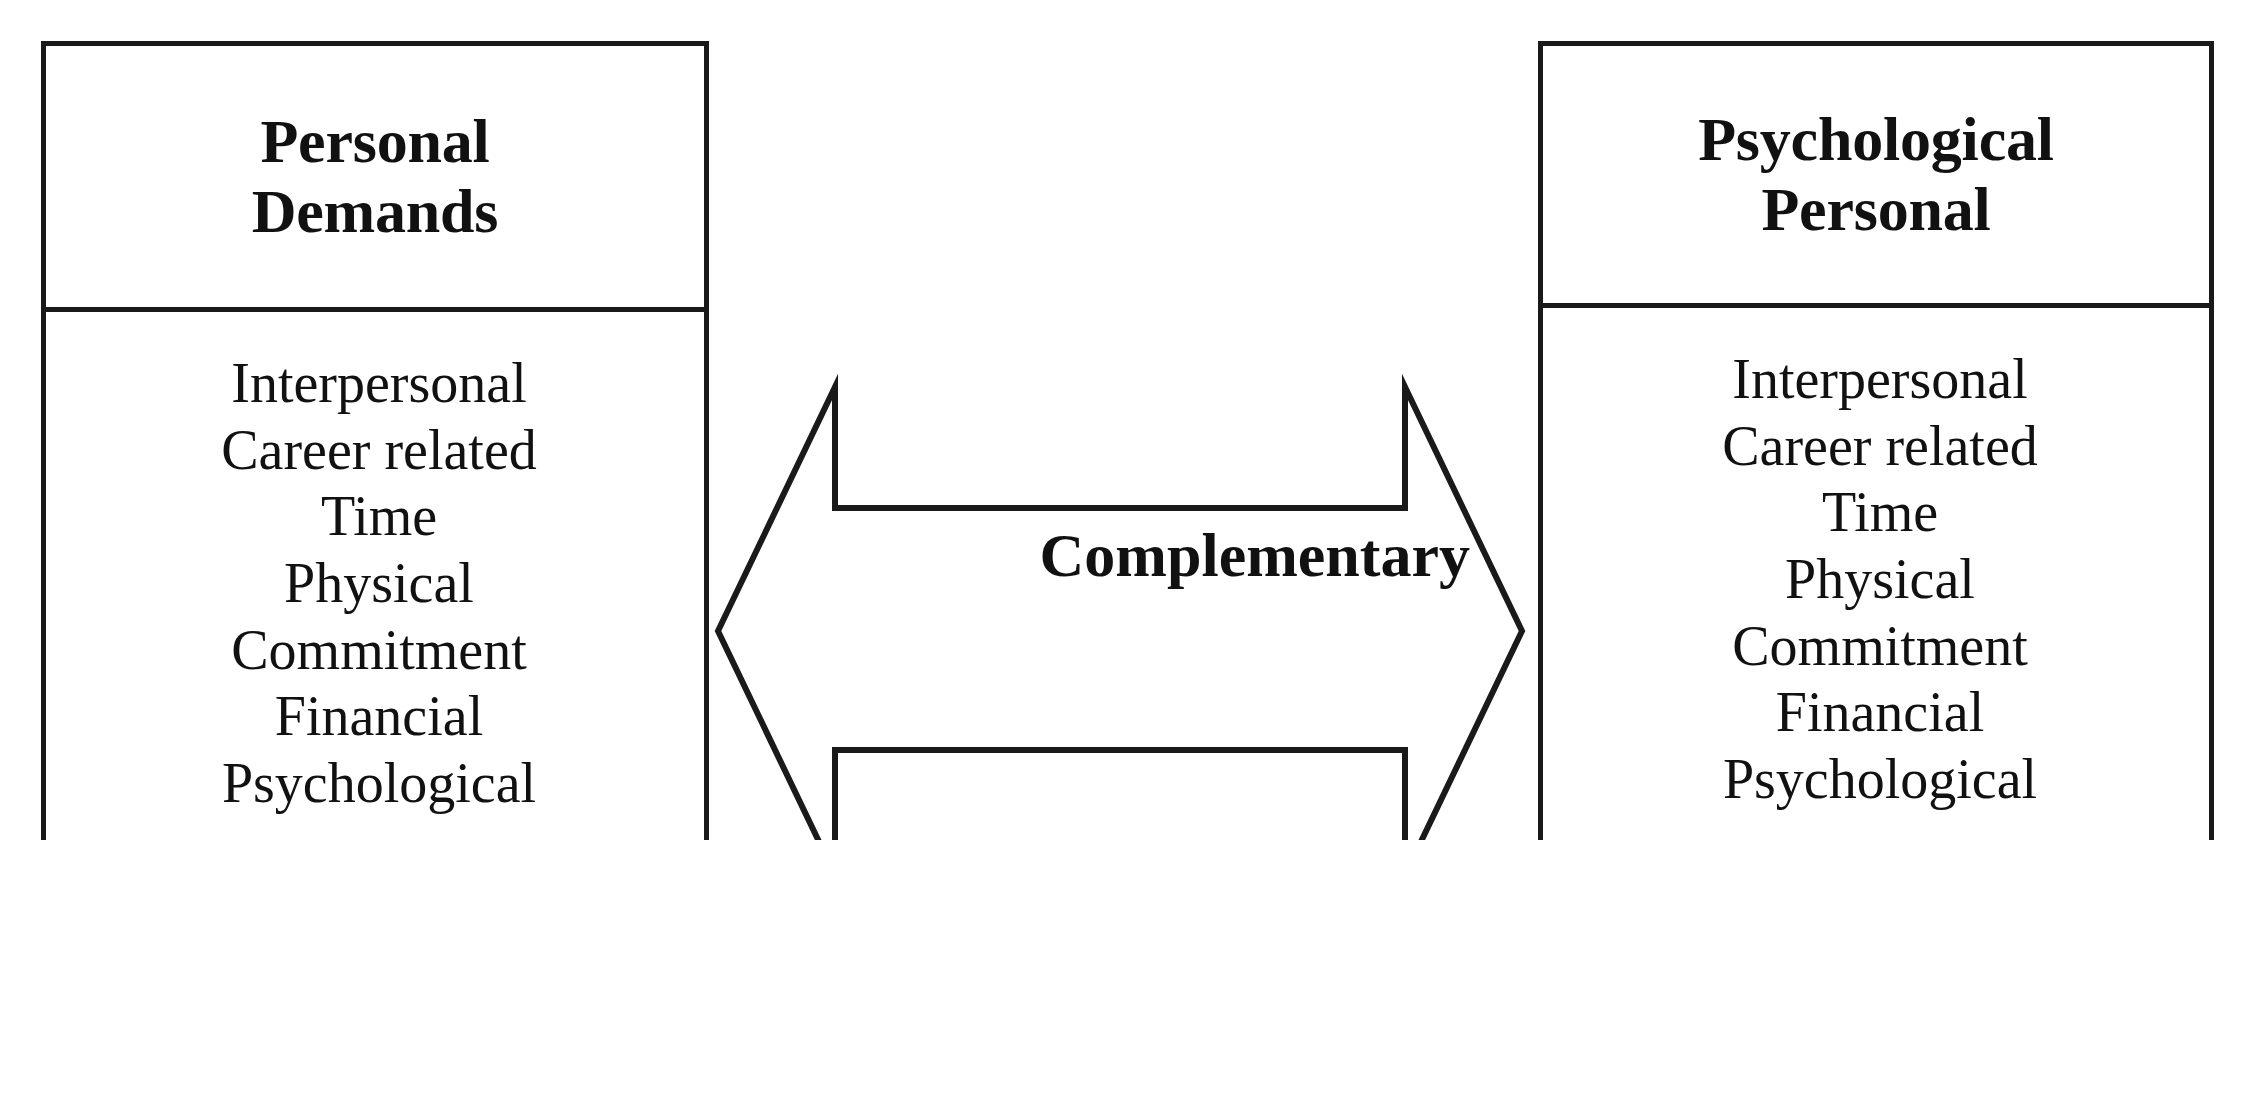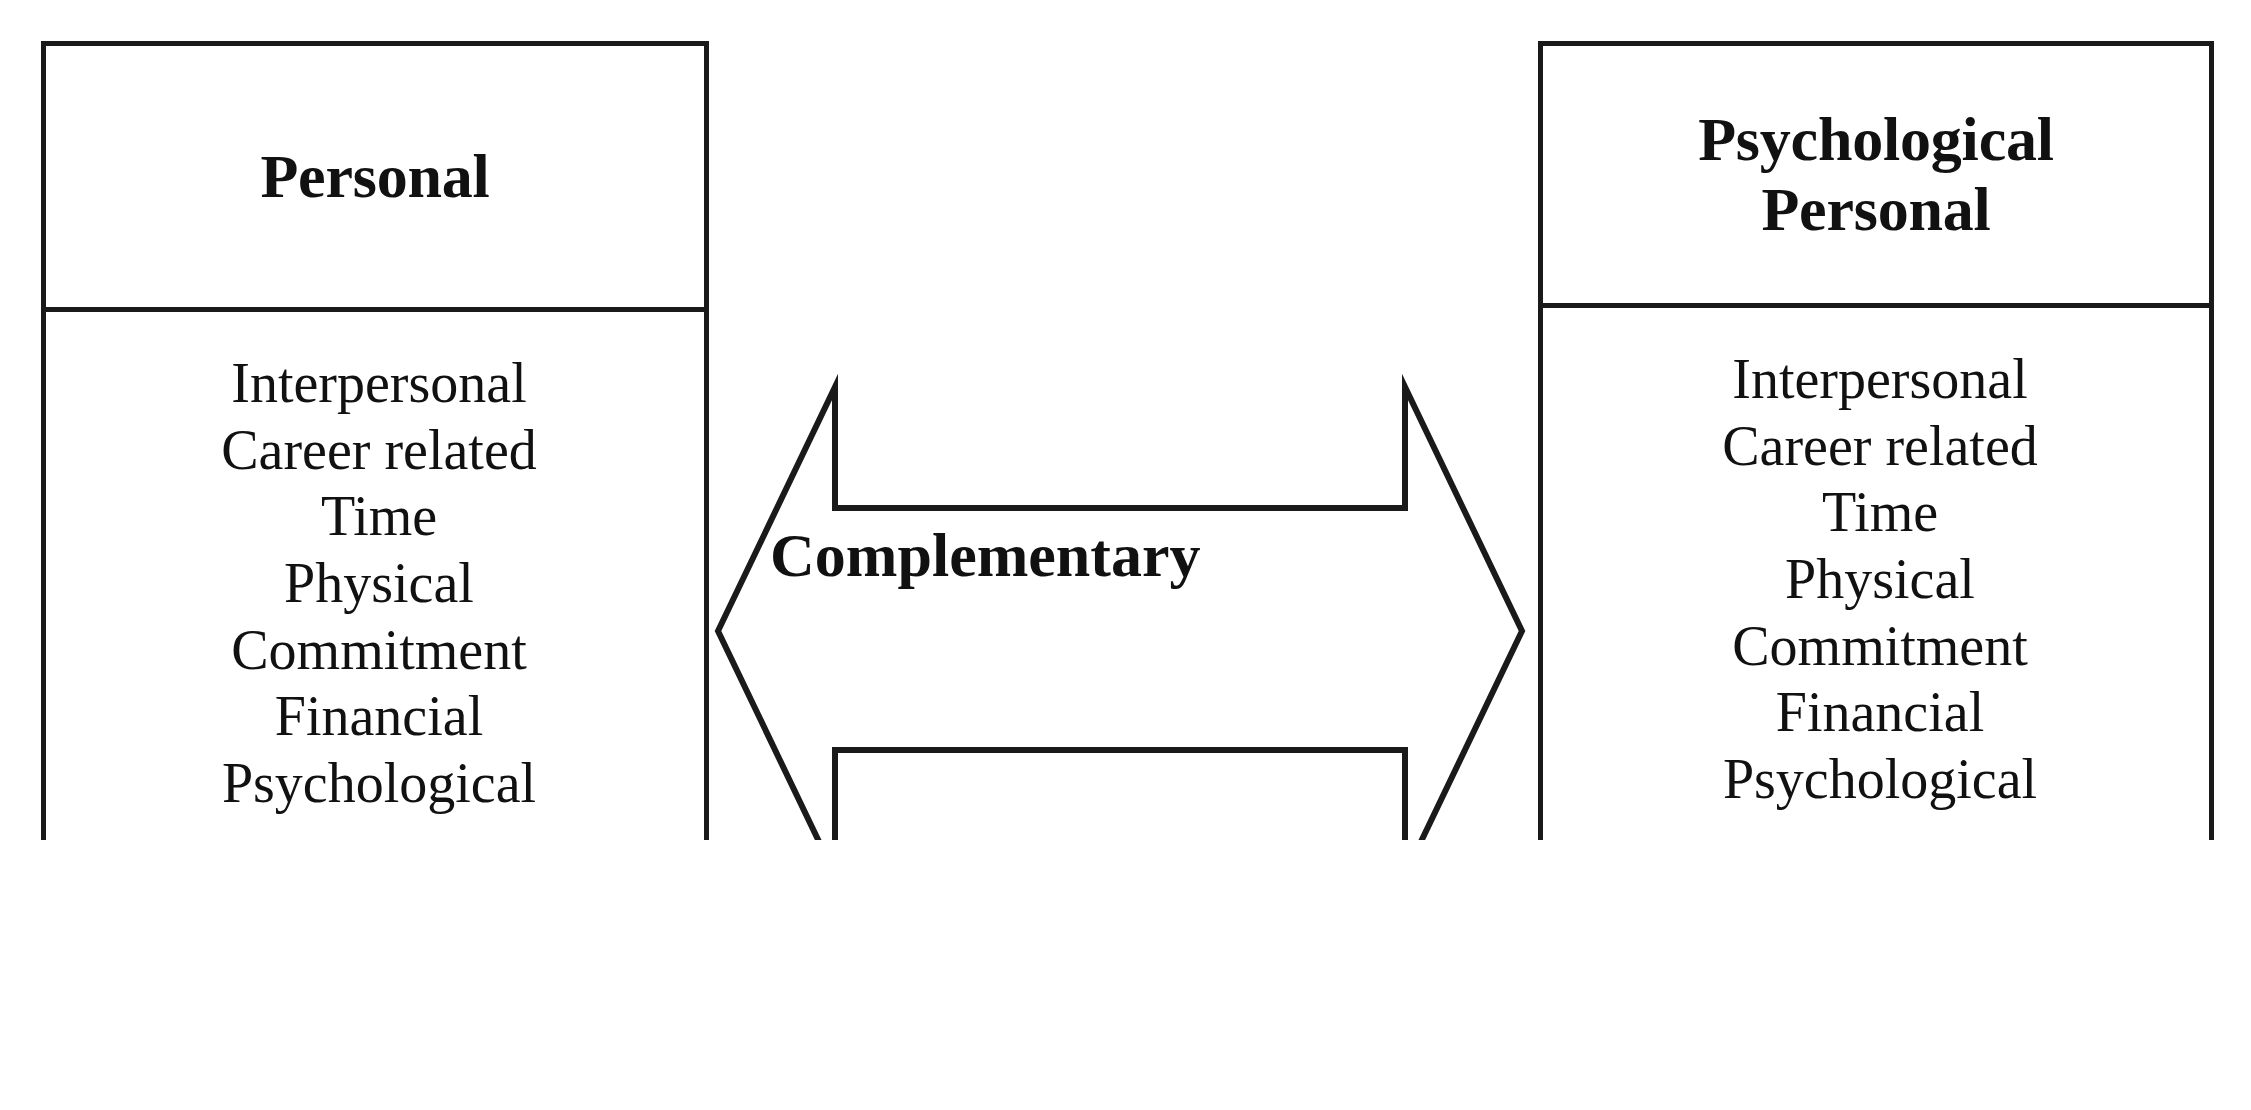--- a/index.html
+++ b/index.html
@@ -81,37 +81,38 @@
     width: 840px;
     height: 510px;
   }
   #arrow-svg { display: block; width: 840px; height: 510px; }
 
   #arrow-label {
     position: absolute;
     left: 770px;
     top: 520px;
     width: 700px;
-    text-align: left;
+    text-align: right;
     font-weight: bold;
     font-size: 62px;
     line-height: 1.16;
     pointer-events: none;
   }
   #arrow-label .line { display: block; }
 </style>
 </head>
 <body>
 
 <div id="canvas">
 
   <div class="panel" id="panel-left">
     <div class="panel-header">
       <div class="panel-title">
         <span>Personal</span><br>
+        <span>Demands</span>
       </div>
     </div>
     <div class="panel-body">
       <ul class="item-list">
         <li>Interpersonal</li>
         <li>Career related</li>
         <li>Time</li>
         <li>Physical</li>
         <li>Commitment</li>
         <li>Financial</li>

